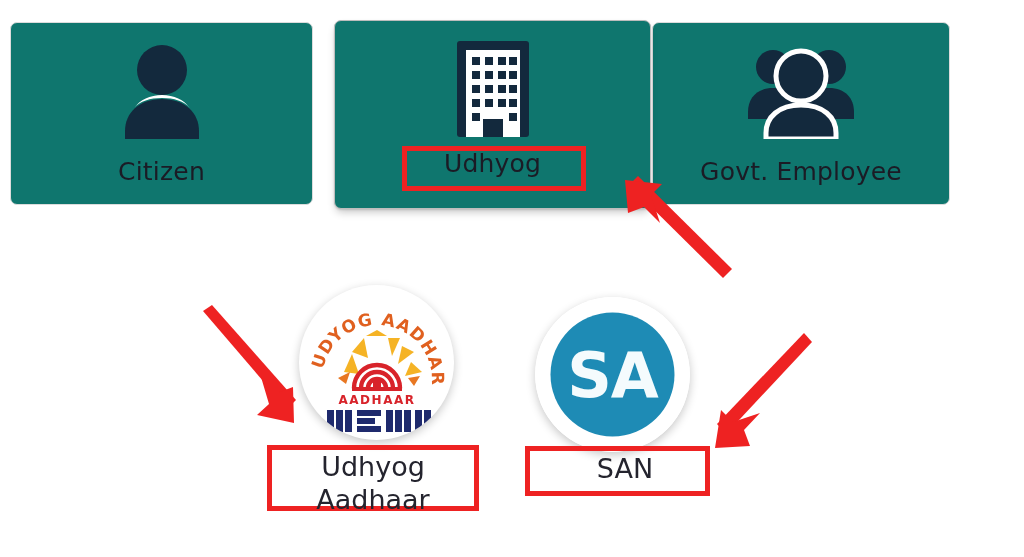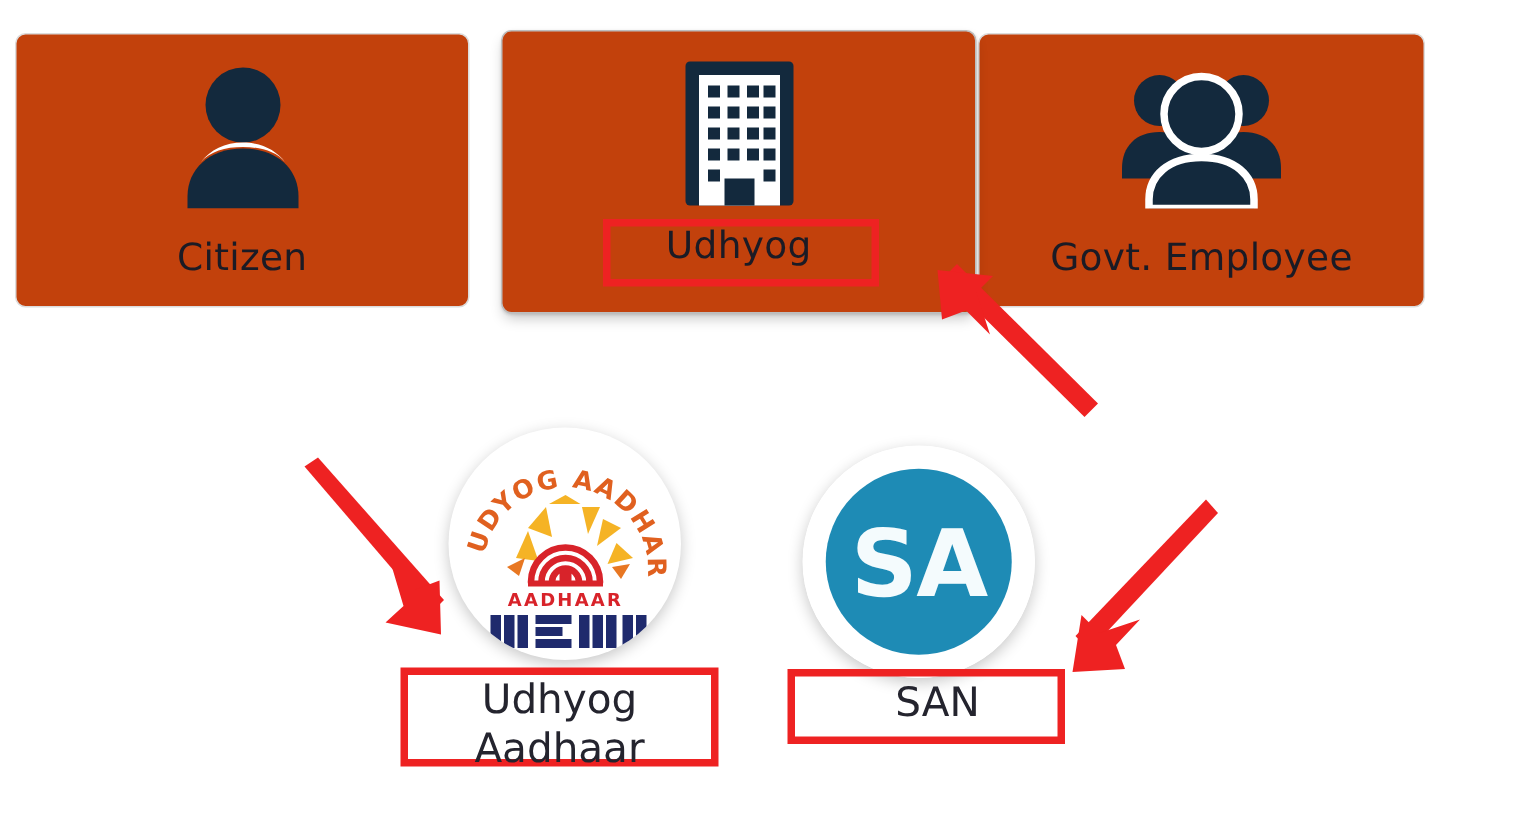--- a/index.html
+++ b/index.html
@@ -15,21 +15,21 @@
     width: 1024px;
     height: 557px;
     background: #ffffff;
     overflow: hidden;
   }
 
   
   .role-card {
     position: absolute;
     box-sizing: border-box;
-    background: #c2410c;
+    background: #0f766e;
     border: 1px solid #dcdcdc;
     border-radius: 7px;
     display: flex;
     flex-direction: column;
     align-items: center;
     justify-content: flex-start;
   }
   .role-card.selected {
     border: 1px solid #bdbdbd;
     box-shadow: 0 5px 9px -2px rgba(0,0,0,0.23), 0 1px 2px rgba(0,0,0,0.12);

